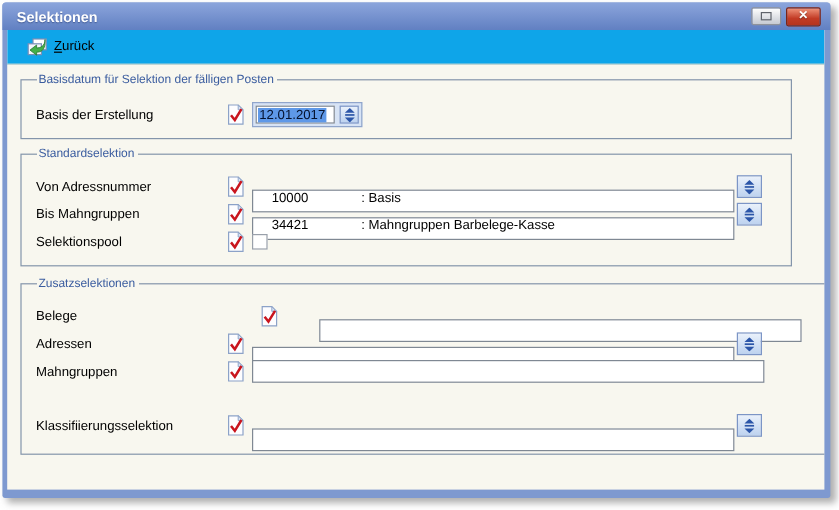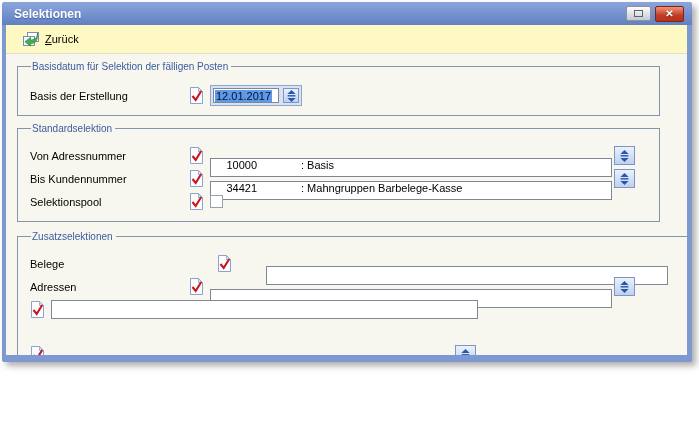--- a/index.html
+++ b/index.html
@@ -1,39 +1,39 @@
 <!DOCTYPE html>
 <html><head>
 <meta charset="utf-8">
 <style>
   * { margin:0; padding:0; box-sizing:border-box; }
   html,body { width:699px; height:425px; background:#FFFFFF; overflow:hidden;
               font-family:"Liberation Sans", sans-serif; font-size:11px; color:#000; }
   body { position:relative; }
 
   
-  .window { position:absolute; left:2px; top:2px; width:690px; height:360px;
+  .window { position:absolute; left:2px; top:2px; width:690px; height:413px;
             background:#7E99D0; border-radius:3px 3px 2px 2px;
             box-shadow:4px 4px 6px rgba(110,110,110,.55); }
   .titlebar { height:23px; display:flex; align-items:center; padding:0 8px 0 12px;
               background:linear-gradient(#8CA5DC,#6180C2); border-radius:3px 3px 0 0;
               color:#fff; font-weight:bold; font-size:12px; text-shadow:0 1px 1px rgba(20,40,90,.45); }
   .tb-buttons { margin-left:auto; display:flex; gap:4px; align-items:center; }
   .btn-restore { width:25px; height:15px; border:1px solid #8F929B; border-radius:2px;
                  background:linear-gradient(#FEFEFE,#C6CAD2); display:flex; align-items:center; justify-content:center; }
   .btn-restore .glyph { width:9px; height:7px; border:1px solid #5F636B; background:transparent; }
   .btn-close { width:29px; height:16px; border:1px solid #7C2417; border-radius:2px;
                background:linear-gradient(#EF9379,#C23B25 60%,#B5331E);
                color:#fff; font-weight:bold; font-size:10px; line-height:1;
                display:flex; align-items:center; justify-content:center; text-shadow:0 1px 1px rgba(0,0,0,.4); }
 
   .client { position:absolute; left:4px; right:5px; top:23px; bottom:7px; background:#F8F7EF; overflow:hidden; }
 
   
-  .toolbar { height:29px; display:flex; align-items:center; background:#fef9c3;
+  .toolbar { height:29px; display:flex; align-items:center; background:#0ea5e9;
              border-bottom:1px solid #E0DED0; }
   .back-btn { display:flex; align-items:center; gap:5px; margin-left:10px; padding:2px 5px;
               border:1px solid transparent; cursor:default; }
   .back-btn .accel { text-decoration:underline; }
 
   
   .content { padding:7px 27px 0 11px; }
   fieldset.group { border:1px solid #8495AB; padding:6px 0 10px 12px; margin:0 0 7px 0; }
   fieldset.group legend { color:#3A5C9F; padding:0 3px 0 1px; margin-left:1px; font-size:10px; }
 
@@ -141,21 +141,21 @@
           <div class="spin">
             <svg width="9" height="12" viewBox="0 0 9 12">
               <path d="M4.5 0 L8.6 4 H0.4 Z" fill="#2B55A8"></path>
               <rect x="0.6" y="5.1" width="7.8" height="1.4" fill="#2B55A8"></rect>
               <path d="M4.5 12 L8.6 8 H0.4 Z" fill="#2B55A8"></path>
             </svg>
           </div>
         </div>
 
         <div class="field-row">
-          <span class="row-label">Bis Kundennummer</span>
+          <span class="row-label">Bis Mahngruppen</span>
           <span class="doc-icon">
             <svg width="15" height="19" viewBox="0 0 15 19">
               <path d="M1.5 1.5 h8 l4 4 v12 h-12 z" fill="#FDFDFF" stroke="#8CA2C8"></path>
               <path d="M9.5 1.5 v4 h4 z" fill="#D7E2F2" stroke="#8CA2C8" stroke-width="0.8"></path>
               <path d="M3.5 10 l3.2 4 l5.5 -9" fill="none" stroke="#C9151E" stroke-width="2.1"></path>
             </svg>
           </span>
           <div class="combo">
             <span class="num">34421</span>
               <span class="name">: Mahngruppen Barbelege-Kasse</span>
@@ -223,33 +223,35 @@
           <div class="spin">
             <svg width="9" height="12" viewBox="0 0 9 12">
               <path d="M4.5 0 L8.6 4 H0.4 Z" fill="#2B55A8"></path>
               <rect x="0.6" y="5.1" width="7.8" height="1.4" fill="#2B55A8"></rect>
               <path d="M4.5 12 L8.6 8 H0.4 Z" fill="#2B55A8"></path>
             </svg>
           </div>
         </div>
 
         <div class="field-row">
+          <span class="row-label">Mahngruppen</span>
           <span class="doc-icon">
             <svg width="15" height="19" viewBox="0 0 15 19">
               <path d="M1.5 1.5 h8 l4 4 v12 h-12 z" fill="#FDFDFF" stroke="#8CA2C8"></path>
               <path d="M9.5 1.5 v4 h4 z" fill="#D7E2F2" stroke="#8CA2C8" stroke-width="0.8"></path>
               <path d="M3.5 10 l3.2 4 l5.5 -9" fill="none" stroke="#C9151E" stroke-width="2.1"></path>
             </svg>
           </span>
           <div class="plain-field">
             <span></span>
           </div>
         </div>
 
         <div class="field-row row-gap-before">
+          <span class="row-label">Klassifiierungsselektion</span>
           <span class="doc-icon">
             <svg width="15" height="19" viewBox="0 0 15 19">
               <path d="M1.5 1.5 h8 l4 4 v12 h-12 z" fill="#FDFDFF" stroke="#8CA2C8"></path>
               <path d="M9.5 1.5 v4 h4 z" fill="#D7E2F2" stroke="#8CA2C8" stroke-width="0.8"></path>
               <path d="M3.5 10 l3.2 4 l5.5 -9" fill="none" stroke="#C9151E" stroke-width="2.1"></path>
             </svg>
           </span>
           <div class="combo">
             <span class="num"></span>
               <span class="name"></span>

